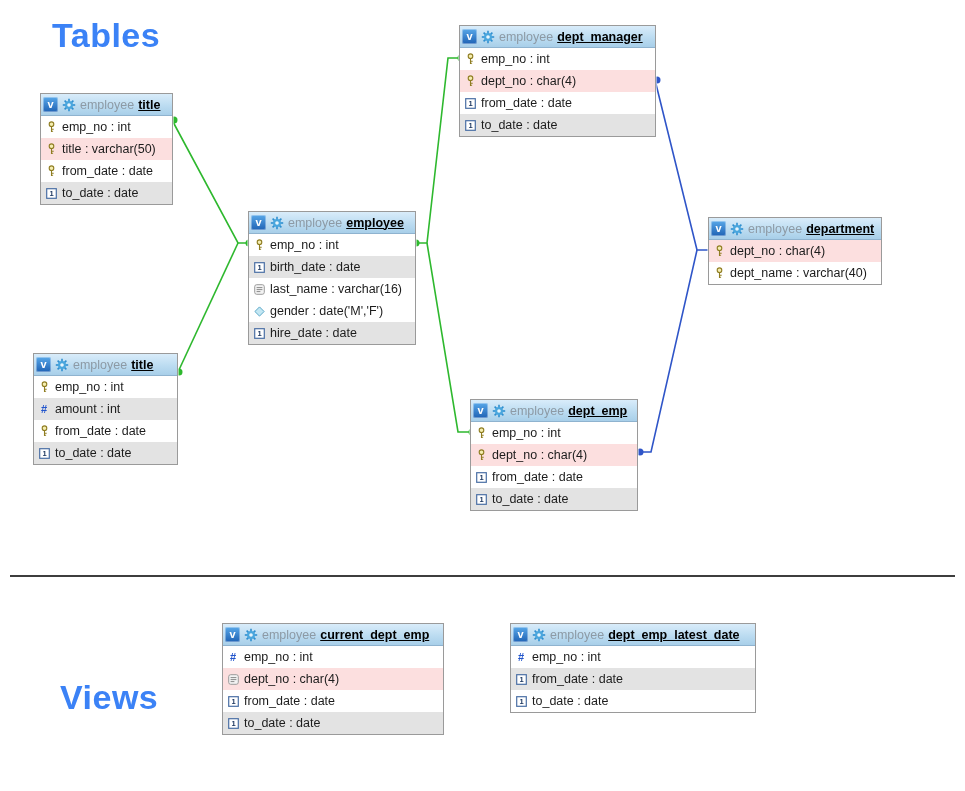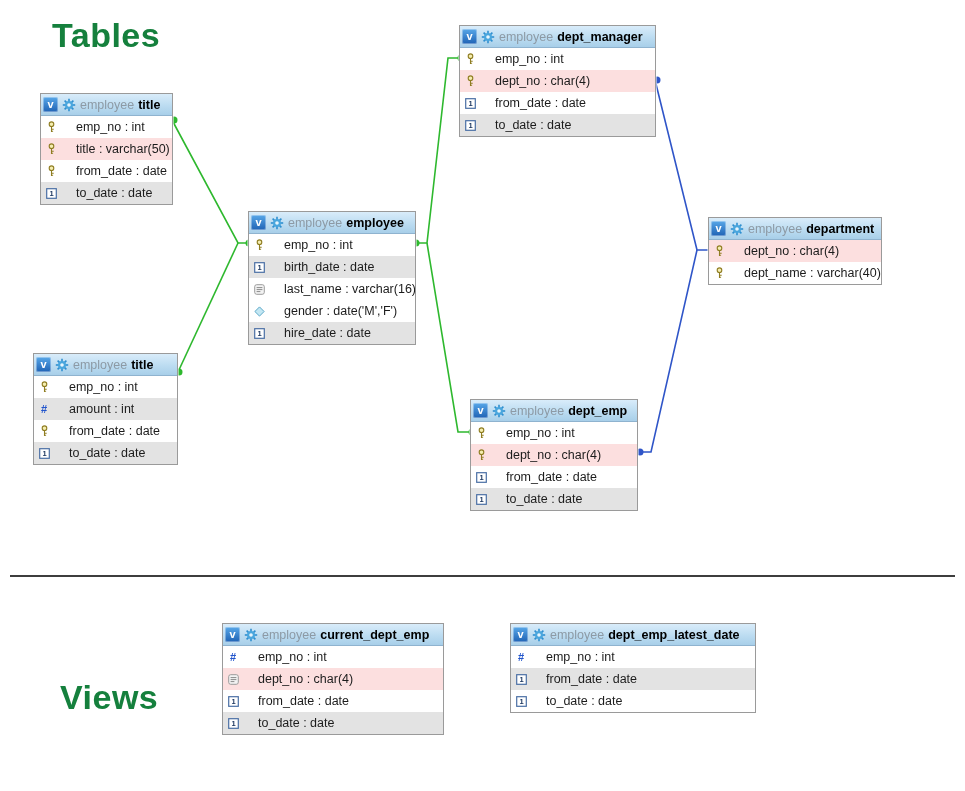--- a/index.html
+++ b/index.html
@@ -1,40 +1,40 @@
 <!DOCTYPE html>
 <html style="--green: #2eb82e; --blue: #2f55c8; --pink: #fcdfdf; --gray: #e3e3e3;"><head>
 <meta charset="utf-8">
 <style>
   html,body{margin:0;padding:0;background:#ffffff;}
   body{width:965px;height:791px;position:relative;font-family:"Liberation Sans",sans-serif;overflow:hidden;}
   .canvas{position:absolute;inset:0;}
-  .section-heading{position:absolute;margin:0;font-weight:bold;color:#15803d;font-size:34px;letter-spacing:0.5px;text-align:center;}
+  .section-heading{position:absolute;margin:0;font-weight:bold;color:#3b82f6;font-size:34px;letter-spacing:0.5px;text-align:center;}
   #heading-tables{left:52px;top:16px;}
   #heading-views{left:60px;top:678px;}
   .divider{position:absolute;left:10px;top:575px;width:945px;height:0;border-top:2px solid #3e3e3e;}
   svg.connectors{position:absolute;left:0;top:0;z-index:0;}
   .rel-green{stroke:var(--green,#2eb82e);stroke-width:1.6;fill:none;}
   .rel-blue{stroke:var(--blue,#2f55c8);stroke-width:1.6;fill:none;}
   .dot-green{fill:var(--green,#2eb82e);}
   .dot-blue{fill:var(--blue,#2f55c8);}
 
   .dbtable{position:absolute;z-index:2;border:1px solid #9a9a9a;background:#fff;
     box-shadow:0 0 0 1px rgba(255,255,255,.5);font-size:12.5px;}
   .thead{display:flex;align-items:center;gap:4px;height:21px;padding:0 4px 0 2px;
     background:linear-gradient(#d9ecfa 0%,#bcdcf1 55%,#a8cfe9 100%);
     border-bottom:1px solid #8fb3cf;white-space:nowrap;overflow:hidden;}
   .schema-label{color:#8d9aa5;}
-  .tname{color:#000;font-weight:bold;}
+  .tname{color:#000;font-weight:bold;text-decoration:underline;}
   .v-icon{display:inline-flex;align-items:center;justify-content:center;width:15px;height:15px;
     border-radius:2px;background:linear-gradient(#58a7e8,#1f63b5);color:#fff;font-weight:bold;
     font-size:11px;line-height:1;box-shadow:inset 0 0 0 1px rgba(255,255,255,.35);flex:0 0 auto;}
   .gear-icon{display:inline-flex;flex:0 0 auto;}
   .rows{list-style:none;margin:0;padding:0;}
-  .row{display:flex;align-items:center;gap:19px;height:22px;padding:0 4px;white-space:nowrap;overflow:hidden;color:#1c1c1c;}
+  .row{display:flex;align-items:center;gap:5px;height:22px;padding:0 4px;white-space:nowrap;overflow:hidden;color:#1c1c1c;}
   .bg-white{background:#ffffff;}
   .bg-gray{background:var(--gray,#e3e3e3);}
   .bg-pink{background:var(--pink,#fcdfdf);}
   .fic{display:inline-flex;width:12px;justify-content:center;flex:0 0 auto;}
   .ic-num{color:#2255cc;font-weight:bold;font-size:11px;}
 
   
   #t-title{left:40px;top:93px;width:131px;}
   #t-dept_manager{left:459px;top:25px;width:195px;}
   #t-employee{left:248px;top:211px;width:166px;}

